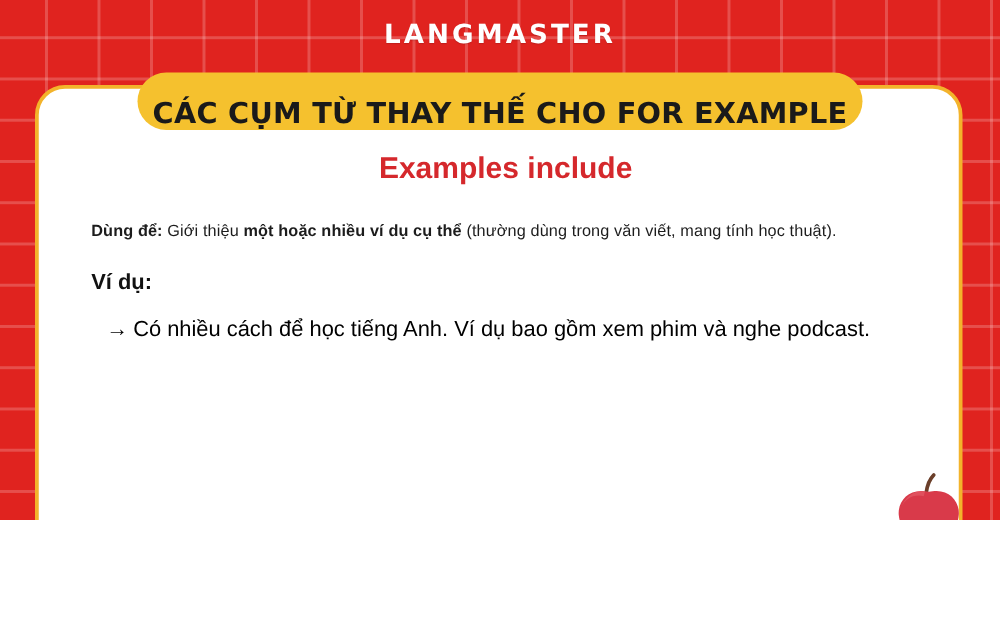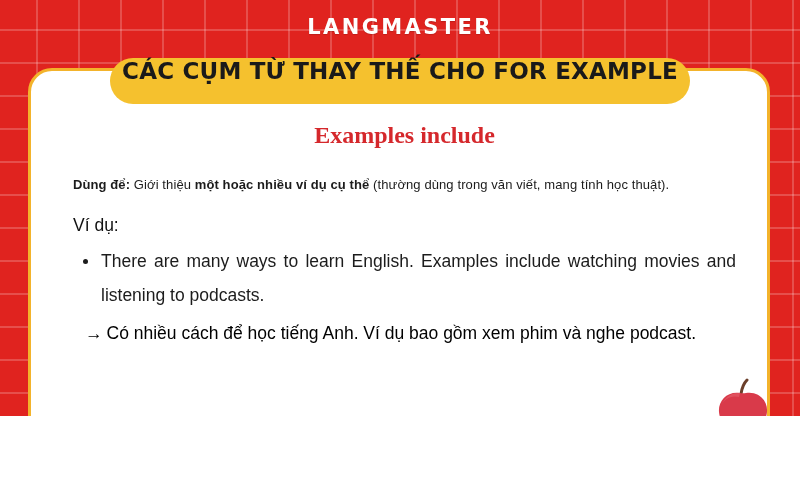--- a/index.html
+++ b/index.html
@@ -66,21 +66,21 @@
   
   .title-banner {
     position: absolute;
     left: 110px;
     top: 58px;
     width: 580px;
     height: 46px;
     background: #f5c12e;
     border-radius: 24px;
     display: flex;
-    align-items: flex-start;
+    align-items: flex-end;
     justify-content: center;
     box-sizing: border-box;
     padding: 0 14px;
   }
   .title-banner-text {
     color: #1a1a1a;
     font-family: "DejaVu Sans", sans-serif;
     font-weight: 700;
     font-size: 23px;
     letter-spacing: 0.2px;
@@ -94,42 +94,42 @@
     top: 68px;
     width: 742px;
     height: 452px;
     box-sizing: border-box;
     padding: 52px 34px 0 45px;
   }
 
   .section-heading {
     text-align: center;
     color: #d5282c;
-    font-family: Liberation Serif, serif;
+    font-family: Liberation Sans, sans-serif;
     font-weight: 700;
     font-size: 24px;
     line-height: 30px;
     margin: 0 0 18px 0;
   }
 
   .para {
     color: #1c1c1c;
     font-size: 13px;
     line-height: 34px;
     text-align: justify;
     margin: 0 0 4px 0;
     letter-spacing: 0.1px;
   }
 
   .b { font-weight: 700; }
 
   .sub-heading {
     color: #111111;
     font-size: 17.5px;
-    font-weight: 400;
+    font-weight: 700;
     line-height: 34px;
     margin: 6px 0 2px 0;
   }
 
   .bullet-list {
     margin: 0;
     padding: 0 0 0 26px;
     list-style: none;
   }
   .bullet-item {
@@ -194,23 +194,20 @@
     <p class="para">
       <span class="b">Dùng để:</span>
       <span>Giới thiệu</span>
       <span class="b">một hoặc nhiều ví dụ cụ thể</span>
       <span>(thường dùng</span>
       <span>trong văn viết, mang tính học thuật).</span>
     </p>
 
     <div class="sub-heading">Ví dụ:</div>
 
-    <ul class="bullet-list">
-      <li class="bullet-item">There are many ways to learn English. Examples include watching movies and listening to podcasts.</li>
-    </ul>
 
     <p class="arrow-line">
       <span class="arrow-glyph">→</span><span>Có nhiều cách để học tiếng Anh. Ví dụ bao gồm xem phim và nghe podcast.</span>
     </p>
 
   </div>
 
   <div class="illus">
     <svg width="106" height="122" viewBox="0 0 106 122" xmlns="http://www.w3.org/2000/svg">
 

